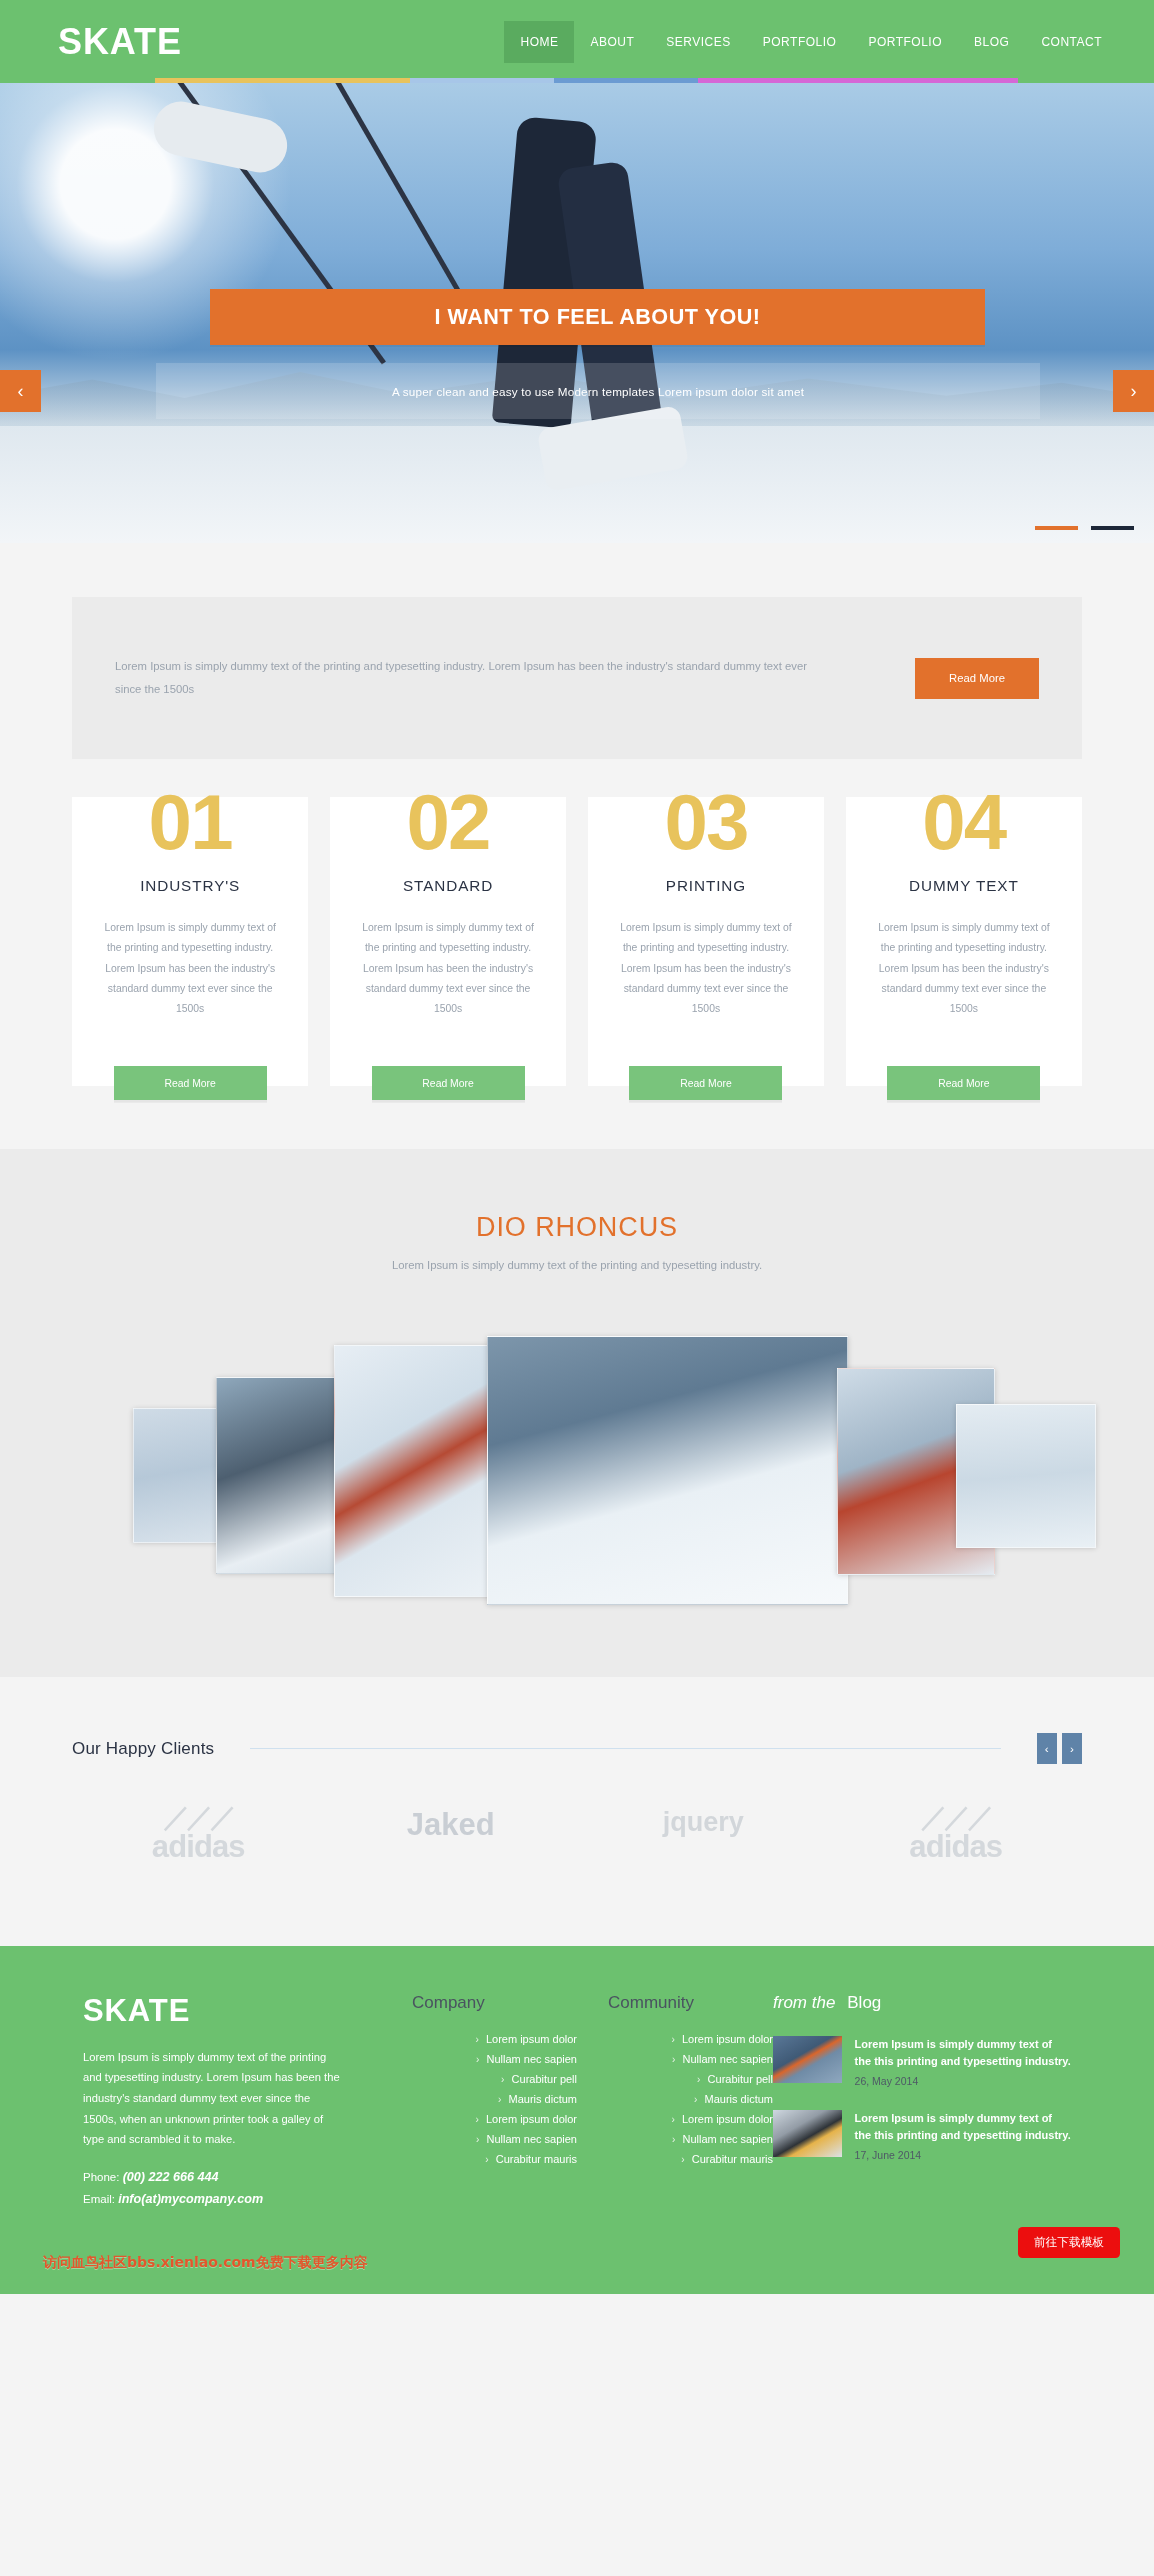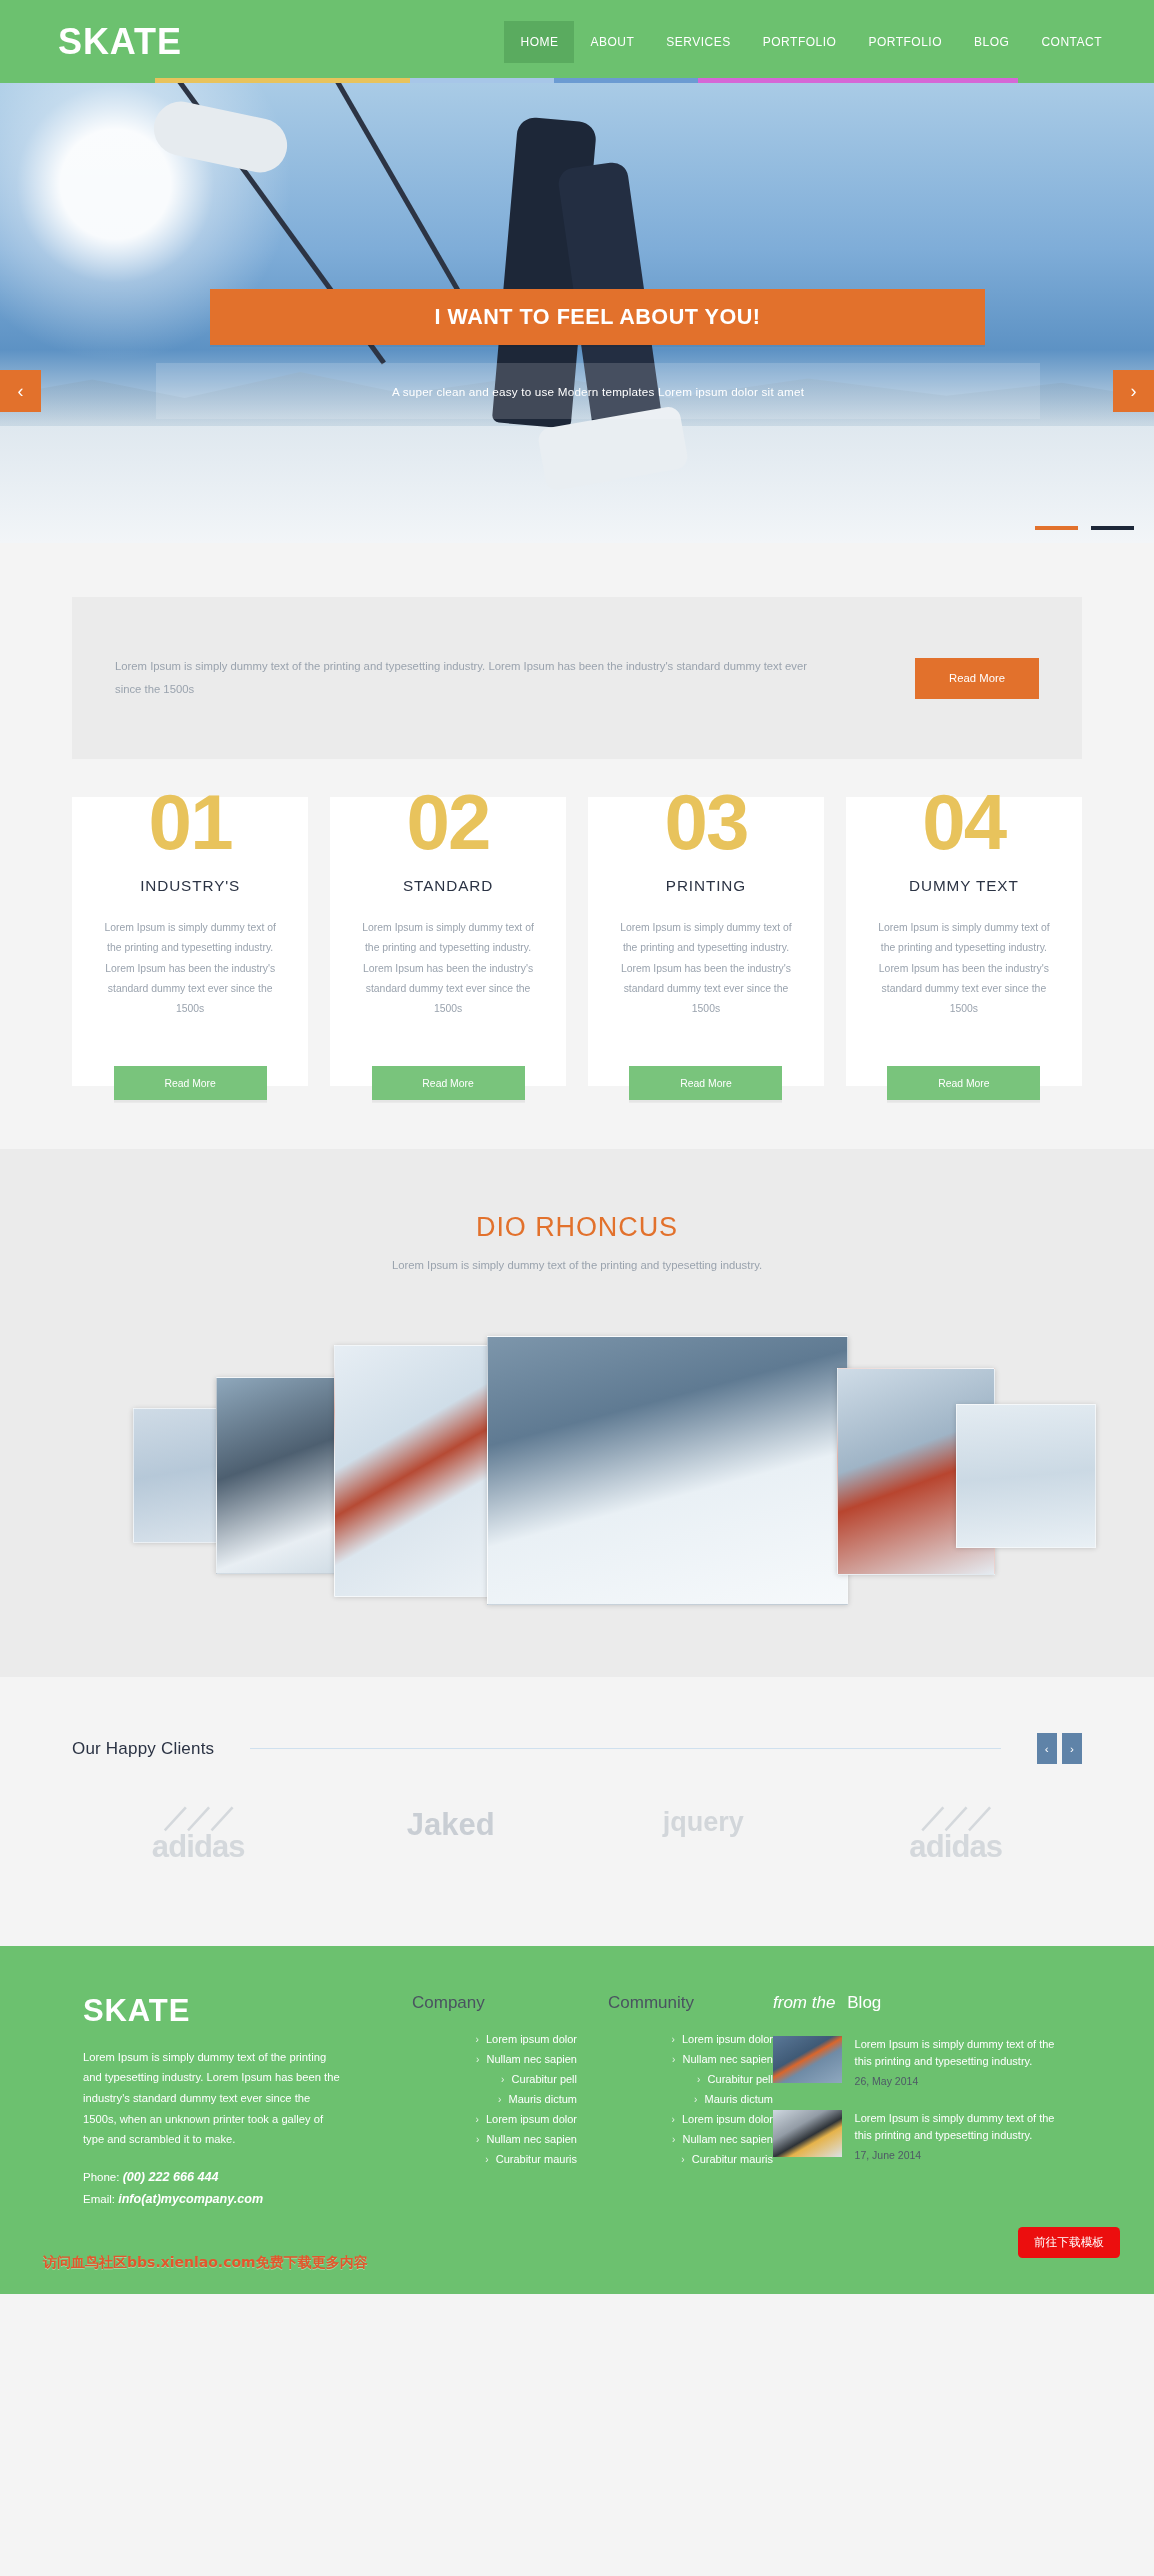--- a/index.html
+++ b/index.html
@@ -251,21 +251,21 @@
   .f-col-links li { color:#fff; font-size:11px; margin-bottom:8px;text-align:right; }
   .f-col-links li span.chev { color:#e6f2e6; margin-right:7.2px; font-size:10px; }
   .f-col-blog { width:298px; }
   .f-col-blog h4 { font-size:17px; font-weight:normal; margin-bottom:23.4px; color:#fff; }
   .f-col-blog h4 em { font-style:italic; color:#fff; }
   .f-col-blog h4 b { font-weight:normal; color:#fff; margin-left:7.2px; }
   .blog-item { display:flex; gap:12.6px; margin-bottom:23.4px; }
   .blog-thumb { width:69px; height:47px; flex:0 0 69px; background-size:cover; }
   .bt1 { background:linear-gradient(150deg,#5a7898 0%,#3f5a76 40%,#d9662c 48%,#6f8ba6 60%,#8fa8bf 100%); }
   .bt2 { background:linear-gradient(150deg,#cfd8e0 0%,#939ca6 35%,#2e3338 55%,#e6b34a 65%,#dbe2e8 100%); }
-  .blog-text { color:#fff; font-size:11px; line-height:1.55; }
+  .blog-text { color:#fff; font-size:11px; line-height:1.55;font-weight:bold; }
   .blog-date { color:#4e5a66; font-size:10.5px; margin-top:4.5px; }
 
   .footer-bottom {
     margin-top:20px;
     height:60px; position:relative;
     background:#6cc16f;
   }
   .watermark {
     position:absolute; left:43px; top:20px;
     color:#e2572c; font-size:14px; font-weight:bold;

